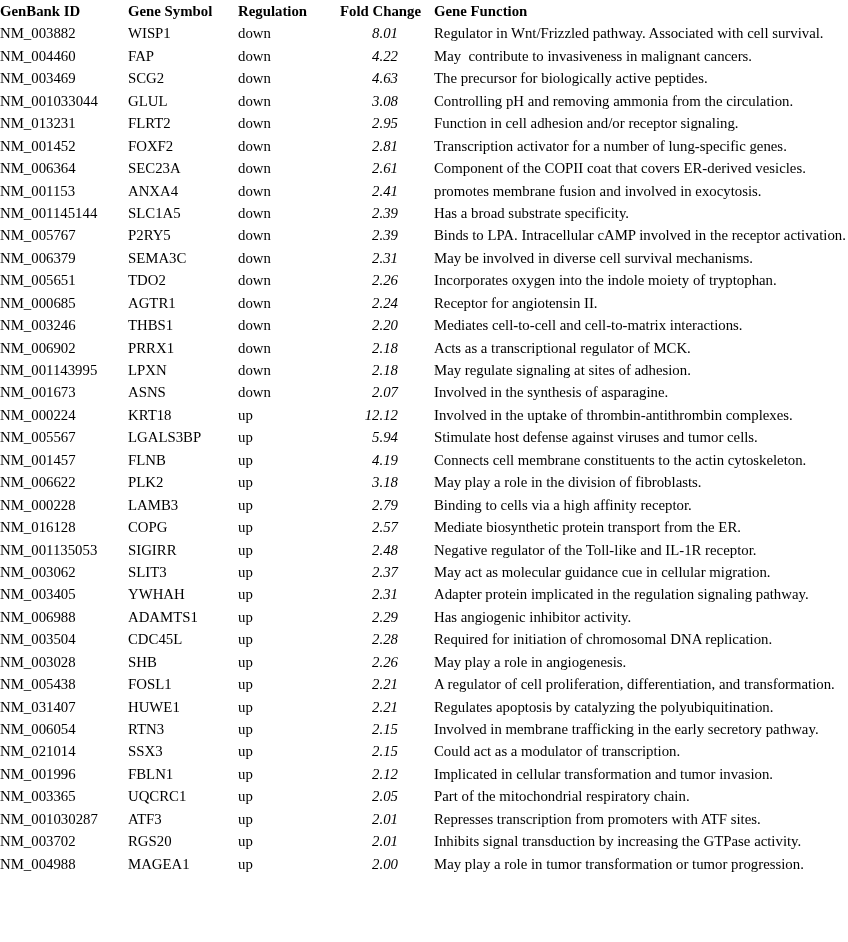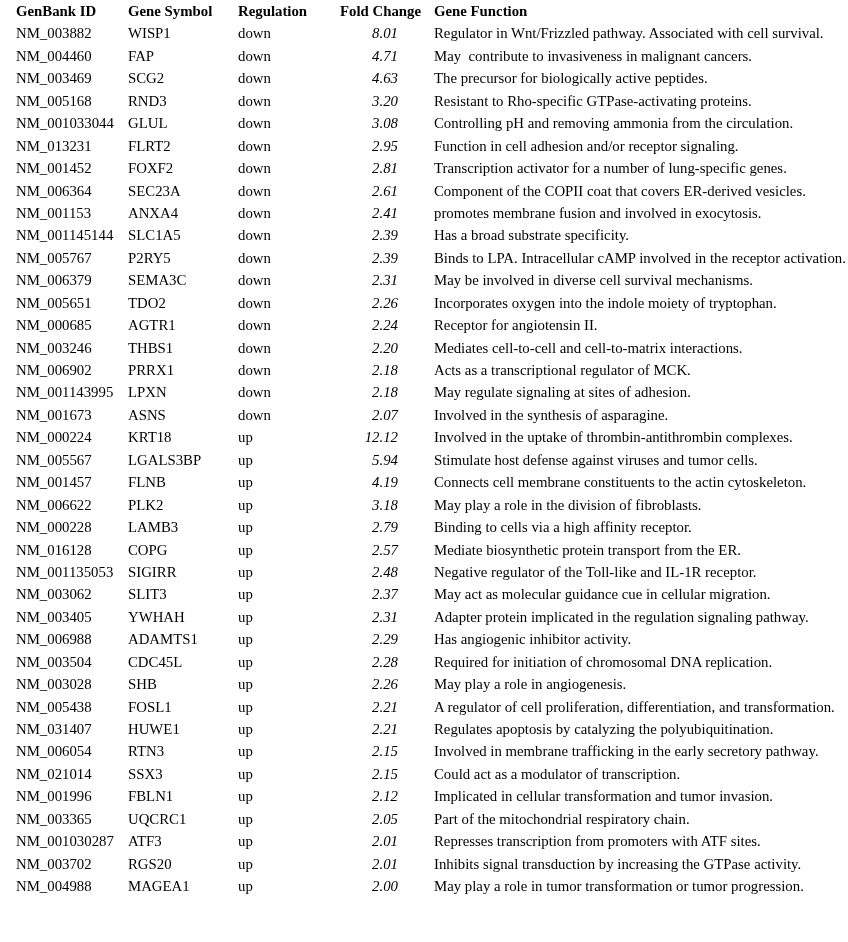--- a/index.html
+++ b/index.html
@@ -34,21 +34,21 @@
     vertical-align: middle;
     text-align: left;
     white-space: pre;      
     overflow: visible;
     font-weight: normal;
   }
   th {
     font-weight: bold;
   }
   .col-genbank_id {
-    padding-left: 16px;
+    padding-left: 0;
   }
   td.col-fold_change {
     text-align: right;
     padding-right: 8px;
     font-style: italic;
   }
   th.col-fold_change {
     text-align: right;   
   }
   .col-gene_function {
@@ -80,36 +80,29 @@
         <td class="col-genbank_id">NM_003882</td>
         <td class="col-gene_symbol">WISP1</td>
         <td class="col-regulation">down</td>
         <td class="col-fold_change">8.01</td>
         <td class="col-gene_function">Regulator in Wnt/Frizzled pathway. Associated with cell survival.</td>
       </tr>
       <tr>
         <td class="col-genbank_id">NM_004460</td>
         <td class="col-gene_symbol">FAP</td>
         <td class="col-regulation">down</td>
-        <td class="col-fold_change">4.71</td>
+        <td class="col-fold_change">4.22</td>
         <td class="col-gene_function">May  contribute to invasiveness in malignant cancers.</td>
       </tr>
       <tr>
         <td class="col-genbank_id">NM_003469</td>
         <td class="col-gene_symbol">SCG2</td>
         <td class="col-regulation">down</td>
         <td class="col-fold_change">4.63</td>
         <td class="col-gene_function">The precursor for biologically active peptides.</td>
-      </tr>
-      <tr>
-        <td class="col-genbank_id">NM_005168</td>
-        <td class="col-gene_symbol">RND3</td>
-        <td class="col-regulation">down</td>
-        <td class="col-fold_change">3.20</td>
-        <td class="col-gene_function">Resistant to Rho-specific GTPase-activating proteins.</td>
       </tr>
       <tr>
         <td class="col-genbank_id">NM_001033044</td>
         <td class="col-gene_symbol">GLUL</td>
         <td class="col-regulation">down</td>
         <td class="col-fold_change">3.08</td>
         <td class="col-gene_function">Controlling pH and removing ammonia from the circulation.</td>
       </tr>
       <tr>
         <td class="col-genbank_id">NM_013231</td>

